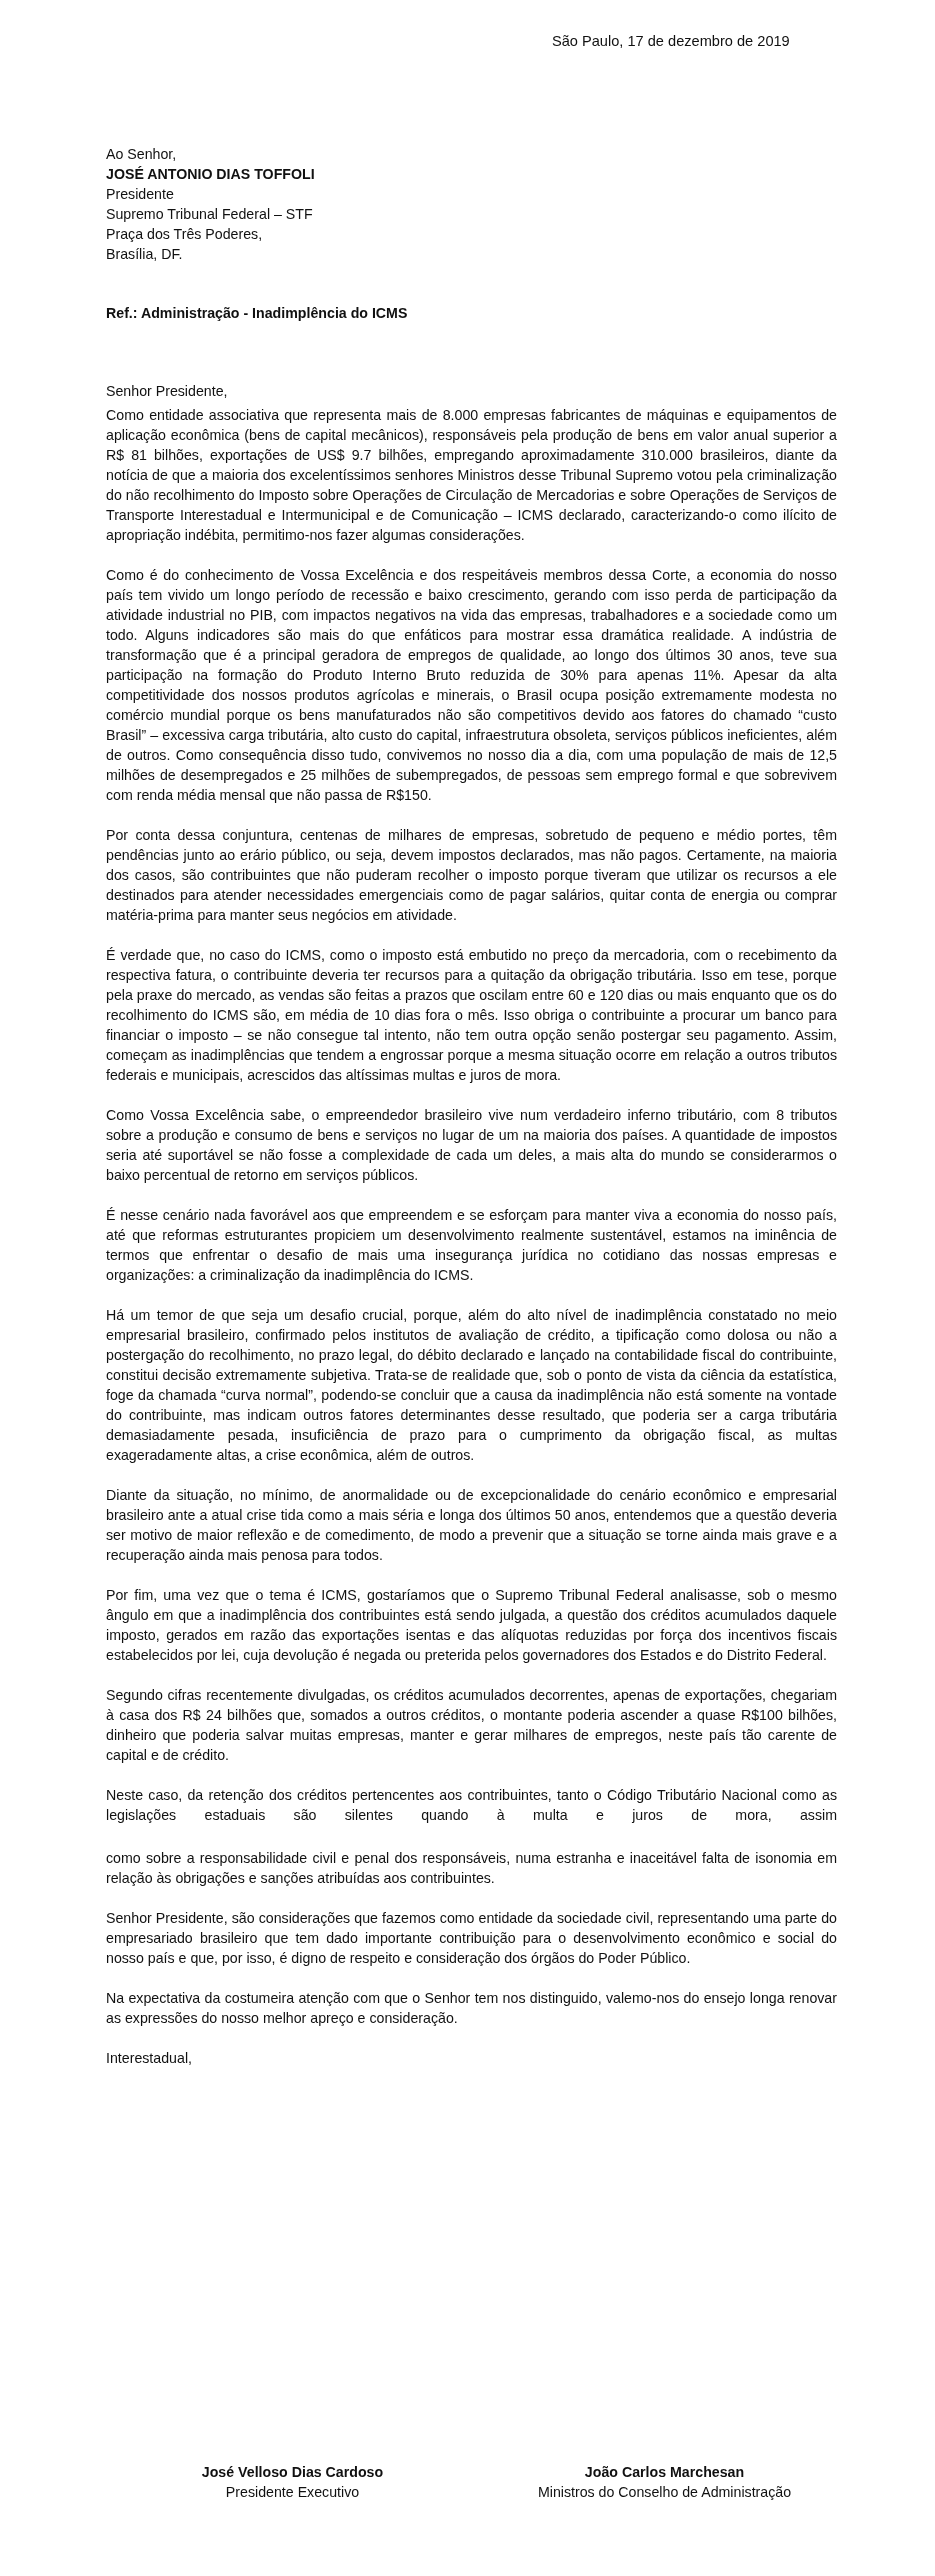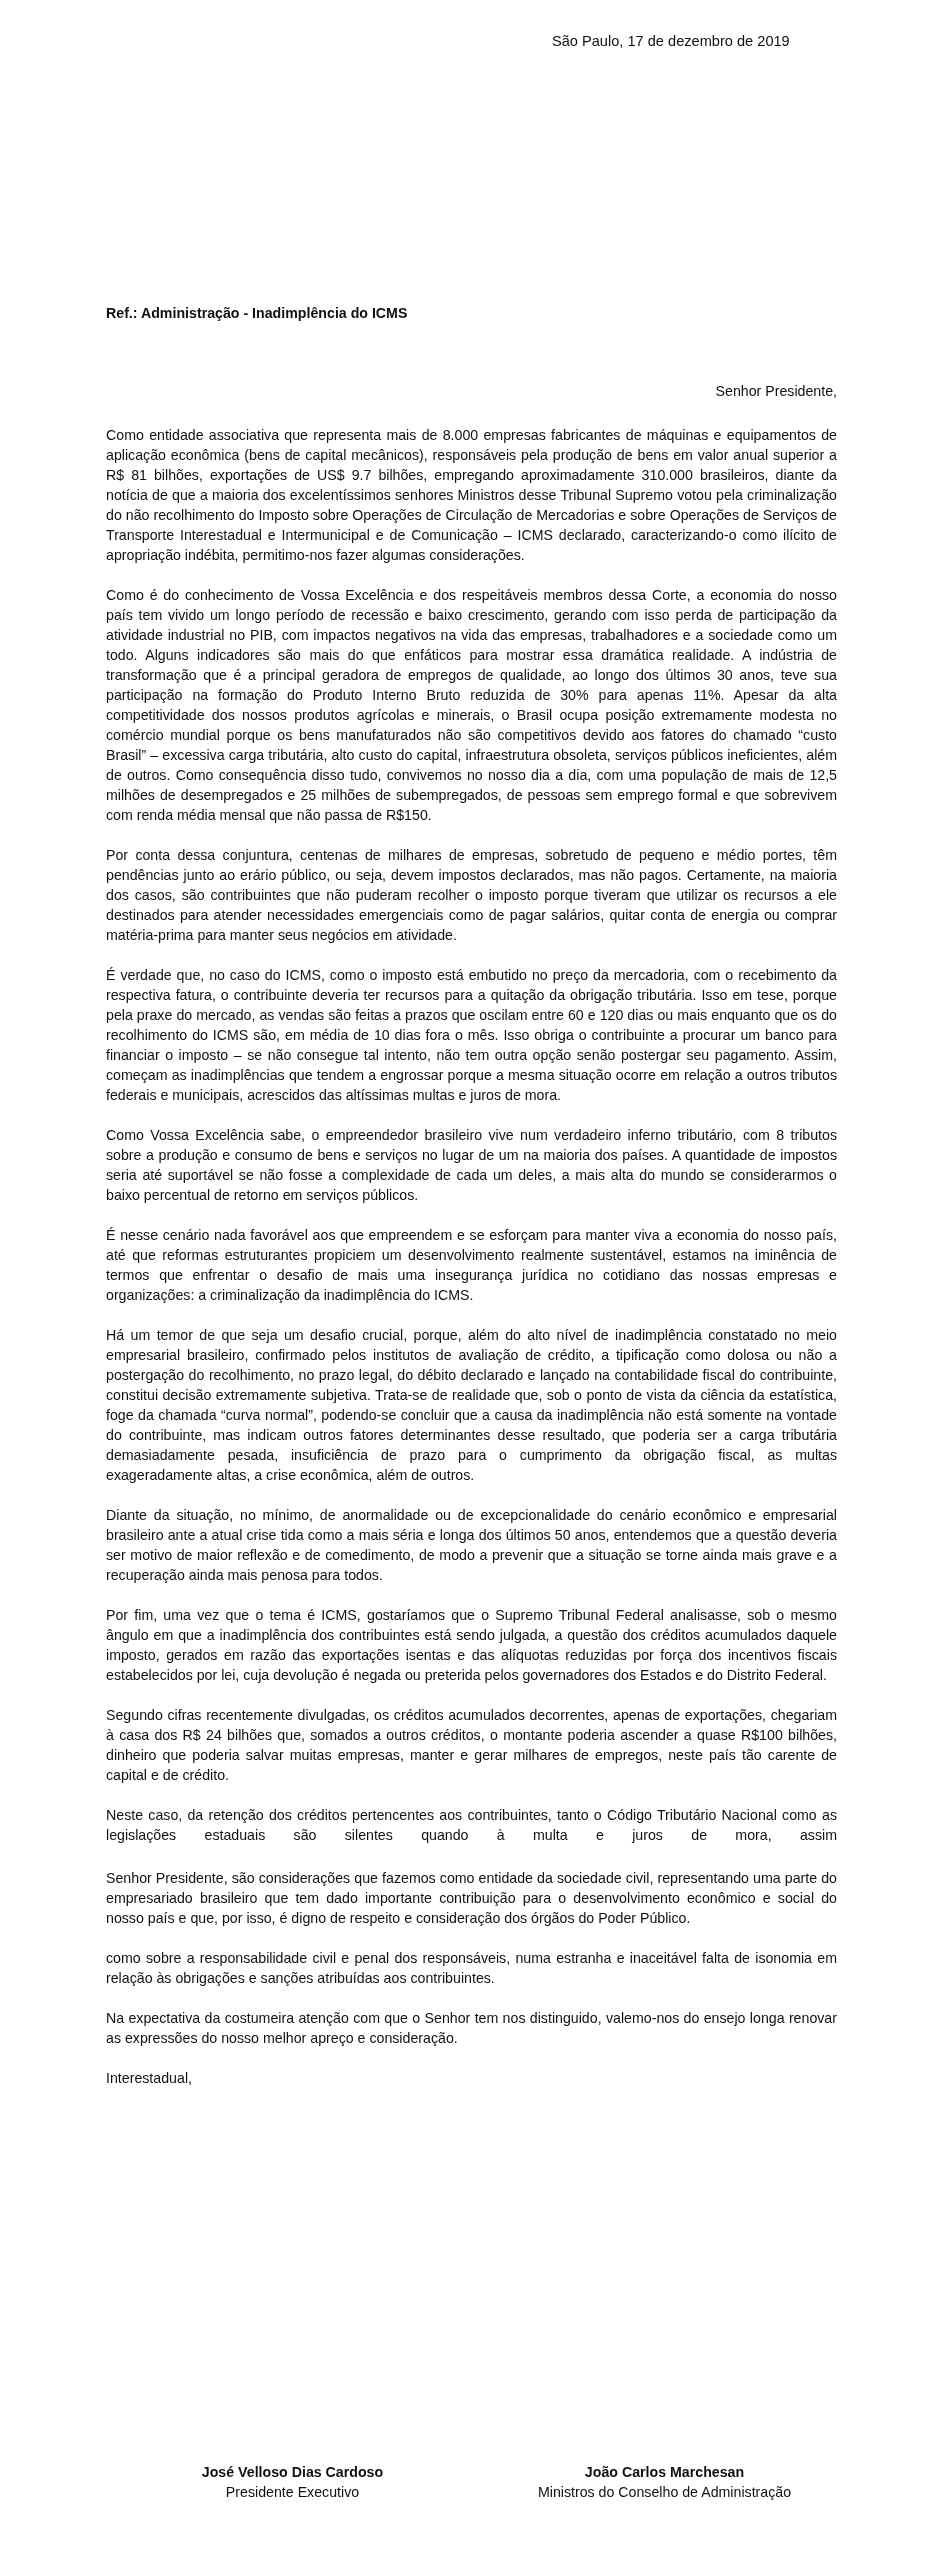--- a/index.html
+++ b/index.html
@@ -49,21 +49,21 @@
       position: absolute;
       top: 369px;
       left: 106px;
       width: 731px;
     }
     .body-text p {
       margin: 0 0 20px 0;
       text-align: justify;
       hyphens: none;
     }
-    .body-text p.salutation { text-align: right; margin-bottom: 24px; }
+    .body-text p.salutation { text-align: left; margin-bottom: 4px; }
     .body-text p.split-top {
       margin-bottom: 23px;
       text-align-last: justify;
     }
     .body-text p.closing { text-align: left; }
     .signatures {
       position: absolute;
       top: 2450px;
       left: 0;
       width: 935px;
@@ -78,38 +78,46 @@
     .sig.right { left: 533px; width: 263px; text-align: center; }
     .sig .sig-name { font-weight: bold; }
   </style>
 </head>
 <body>
 
 <div class="page">
 
   <div class="date-line">São Paulo, 17 de dezembro de 2019</div>
 
+  <div class="address-block">
+    <div>Ao Senhor,</div>
+    <div class="bold">JOSÉ ANTONIO DIAS TOFFOLI</div>
+    <div>Presidente</div>
+    <div>Supremo Tribunal Federal – STF</div>
+    <div>Praça dos Três Poderes,</div>
+    <div>Brasília, DF.</div>
+  </div>
 
   <div class="ref-line">Ref.: Administração - Inadimplência do ICMS</div>
 
   <div class="body-text">
     <p class="salutation">Senhor Presidente,</p>
     <p>Como entidade associativa que representa mais de 8.000 empresas fabricantes de máquinas e equipamentos de aplicação econômica (bens de capital mecânicos), responsáveis pela produção de bens em valor anual superior a R$ 81 bilhões, exportações de US$ 9.7 bilhões, empregando aproximadamente 310.000 brasileiros, diante da notícia de que a maioria dos excelentíssimos senhores Ministros desse Tribunal Supremo votou pela criminalização  do não recolhimento do Imposto sobre Operações de Circulação de Mercadorias e sobre Operações de Serviços de Transporte Interestadual e Intermunicipal e de Comunicação – ICMS declarado, caracterizando-o como ilícito de apropriação indébita, permitimo-nos fazer algumas considerações.</p>
     <p>Como é do conhecimento de Vossa Excelência e dos respeitáveis membros dessa Corte, a economia do nosso país tem vivido um longo período de recessão e baixo crescimento, gerando com isso perda de participação da atividade industrial no PIB, com impactos negativos na vida das empresas, trabalhadores e a sociedade como um todo. Alguns indicadores são mais do que enfáticos para mostrar essa dramática realidade. A indústria de transformação que é a principal geradora de empregos de qualidade, ao longo dos últimos 30 anos, teve sua participação na formação do Produto Interno Bruto reduzida de 30% para apenas 11%. Apesar da alta competitividade dos nossos produtos agrícolas e minerais, o Brasil ocupa posição extremamente modesta no comércio mundial porque os bens manufaturados não são competitivos devido aos fatores do chamado “custo Brasil” – excessiva carga tributária, alto custo do capital, infraestrutura obsoleta, serviços públicos ineficientes, além de outros. Como consequência disso tudo, convivemos no nosso dia a dia, com uma população de mais de 12,5 milhões de desempregados e 25 milhões de subempregados, de pessoas sem emprego formal e que sobrevivem com renda média mensal que não passa de R$150.</p>
     <p>Por conta dessa conjuntura, centenas de milhares de empresas, sobretudo de pequeno e médio portes, têm pendências junto ao erário público, ou seja, devem impostos declarados, mas não pagos. Certamente, na maioria dos casos, são contribuintes que não puderam recolher o imposto porque tiveram que utilizar os recursos a ele destinados para atender necessidades emergenciais como de pagar salários, quitar conta de energia ou comprar matéria-prima para manter seus negócios em atividade.</p>
     <p>É verdade que, no caso do ICMS, como o imposto está embutido no preço da mercadoria, com o recebimento da respectiva fatura, o contribuinte deveria ter recursos para a quitação da obrigação tributária. Isso em tese, porque pela praxe do mercado, as vendas são feitas a prazos que oscilam entre 60 e 120 dias ou mais enquanto que os do recolhimento do ICMS são, em média de 10 dias fora o mês. Isso obriga o contribuinte a procurar um banco para financiar o imposto – se não consegue tal intento, não tem outra opção senão postergar seu pagamento. Assim, começam as inadimplências que tendem a engrossar porque a mesma situação ocorre em relação a outros tributos federais e municipais, acrescidos das altíssimas multas e juros de mora.</p>
     <p>Como Vossa Excelência sabe, o empreendedor brasileiro vive num verdadeiro inferno tributário, com 8 tributos sobre a produção e consumo de bens e serviços no lugar de um na maioria dos países. A quantidade de impostos seria até suportável se não fosse a complexidade de cada um deles, a mais alta do mundo se considerarmos o baixo percentual de retorno em serviços públicos.</p>
     <p>É nesse cenário nada favorável aos que empreendem e se esforçam para manter viva a economia do nosso país, até que reformas estruturantes propiciem um desenvolvimento realmente sustentável, estamos na iminência de termos que enfrentar o desafio de mais uma insegurança jurídica no cotidiano das nossas empresas e organizações: a criminalização da inadimplência do ICMS.</p>
     <p>Há um temor de que seja um desafio crucial, porque, além do alto nível de inadimplência constatado no meio empresarial brasileiro, confirmado pelos institutos de avaliação de crédito, a tipificação como dolosa ou não a postergação do recolhimento, no prazo legal, do débito declarado e lançado na contabilidade fiscal do contribuinte, constitui decisão extremamente subjetiva. Trata-se de realidade que, sob o ponto de vista da ciência da estatística, foge da chamada “curva normal”, podendo-se concluir que a causa da inadimplência não está somente na vontade do contribuinte, mas indicam outros fatores determinantes desse resultado, que poderia ser a carga tributária demasiadamente pesada, insuficiência de prazo para o cumprimento da obrigação fiscal, as multas exageradamente altas, a crise econômica, além de outros.</p>
     <p>Diante da situação, no mínimo, de anormalidade ou de excepcionalidade do cenário econômico e empresarial brasileiro ante a atual crise tida como a mais séria e longa dos últimos 50 anos, entendemos que a questão deveria ser motivo de maior reflexão e de comedimento, de modo a prevenir que a situação se torne ainda mais grave e a recuperação ainda mais penosa para todos.</p>
     <p>Por fim, uma vez que o tema é ICMS, gostaríamos que o Supremo Tribunal Federal analisasse, sob o mesmo ângulo em que a inadimplência dos contribuintes está sendo julgada, a questão dos créditos acumulados daquele imposto, gerados em razão das exportações isentas e das alíquotas reduzidas por força dos incentivos fiscais estabelecidos por lei, cuja devolução é negada ou preterida pelos governadores dos Estados e do Distrito Federal.</p>
     <p>Segundo cifras recentemente divulgadas, os créditos acumulados decorrentes, apenas de exportações, chegariam à casa dos R$ 24 bilhões que, somados a outros créditos, o montante poderia ascender a quase R$100 bilhões, dinheiro que poderia salvar muitas empresas, manter e gerar milhares de empregos, neste país tão carente de capital e de crédito.</p>
     <p class="split-top">Neste caso, da retenção dos créditos pertencentes aos contribuintes, tanto o Código Tributário Nacional como as legislações estaduais são silentes quando à multa e juros de mora, assim</p>
+    <p>como sobre a responsabilidade civil e penal dos responsáveis, numa estranha e inaceitável falta de isonomia em relação às obrigações e sanções atribuídas aos contribuintes.</p>
     <p>Senhor Presidente, são considerações que fazemos como entidade da sociedade civil, representando uma parte do empresariado brasileiro que tem dado importante contribuição para o desenvolvimento econômico e social do nosso país e que, por isso, é digno de respeito e consideração dos órgãos do Poder Público.</p>
-    <p>como sobre a responsabilidade civil e penal dos responsáveis, numa estranha e inaceitável falta de isonomia em relação às obrigações e sanções atribuídas aos contribuintes.</p>
     <p>Na expectativa da costumeira atenção com que o Senhor tem nos distinguido, valemo-nos do ensejo longa renovar as expressões do nosso melhor apreço e consideração.</p>
     <p class="closing">Interestadual,</p>
   </div>
 
   <div class="signatures">
     <div class="sig left">
       <div class="sig-name">José Velloso Dias Cardoso</div>
       <div class="sig-title">Presidente Executivo</div>
     </div>
     <div class="sig right">

